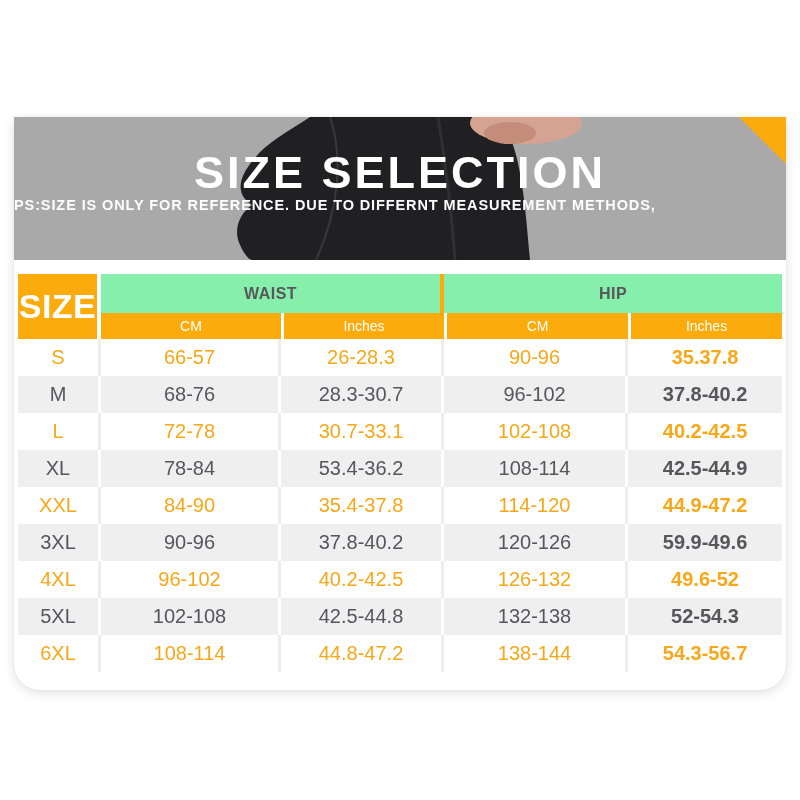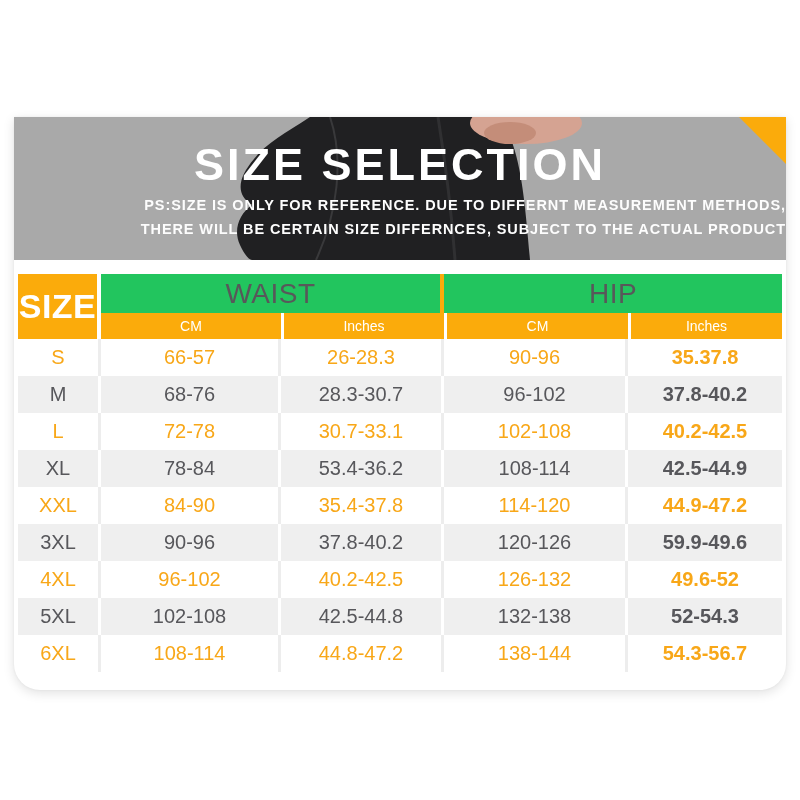--- a/index.html
+++ b/index.html
@@ -15,43 +15,43 @@
   
   .banner{
     position:relative;width:772px;height:143px;background:#a9a9a9;overflow:hidden;
   }
   .banner svg{position:absolute;left:0;top:0;}
   .corner-triangle{
     position:absolute;top:0;right:0;width:0;height:0;
     border-top:47px solid #fbab0b;border-left:47px solid transparent;
   }
   .banner-title{
-    position:absolute;left:0;right:0;top:14px;margin:8px;text-align:center;
+    position:absolute;left:0;right:0;top:14px;margin:16px;text-align:center;
     color:#ffffff;font-size:45px;font-weight:bold;letter-spacing:3px;z-index:3;
   }
   .banner-notes{
-    position:absolute;left:0;right:0;top:76px;margin:0;text-align:right;z-index:3;
+    position:absolute;left:0;right:0;top:76px;margin:0;text-align:left;z-index:3;
   }
   .note-line{
     margin:0;color:#fdfdfd;font-size:14.5px;font-weight:bold;
     letter-spacing:0.9px;line-height:24px;white-space:nowrap;
   }
   
   table.size-table{
     margin:14px 4px 0 4px;width:764px;table-layout:fixed;
     border-collapse:separate;border-spacing:0;
   }
   th,td{padding:0;text-align:center;vertical-align:middle;}
   tr.group-row th{height:39px;}
   th.size-th{
     background:#fbab0b;color:#ffffff;font-size:34px;font-weight:bold;
     letter-spacing:0.5px;border-right:4px solid #ffffff;
   }
   th.grp{
-    background:#22c55e;color:#58585a;font-size:28px;font-weight:400;letter-spacing:0.5px;
+    background:#86efac;color:#58585a;font-size:16px;font-weight:700;letter-spacing:0.5px;
   }
   th.grp-waist{border-right:4px solid #fbab0b;}
   tr.sub-row th{
     height:26px;background:#fbab0b;color:#ffffff;font-size:14px;font-weight:500;
   }
   tr.sub-row th + th{border-left:3px solid #ffffff;}
   tbody td{height:37px;font-size:20px;font-weight:500;}
   tbody td{border-right:3px solid transparent;}
   tbody td:last-child{border-right:none;font-weight:bold;}
   tr.hl td{background:#ffffff;color:#f8a718;border-right-color:#ededed;}
@@ -76,21 +76,20 @@
       <path d="M316,0 C 330,42 324,95 302,143" fill="none" stroke="#39393b" stroke-width="2"></path>
       <path d="M424,0 C 432,50 438,100 441,143" fill="none" stroke="#303032" stroke-width="3"></path>
 
       <ellipse cx="512" cy="6" rx="56" ry="21" fill="#d5a392"></ellipse>
       <ellipse cx="496" cy="16" rx="26" ry="11" fill="#c48d79"></ellipse>
     </svg>
     <div class="corner-triangle"></div>
     <h1 class="banner-title">SIZE SELECTION</h1>
     <div class="banner-notes">
       <p class="note-line">PS:SIZE IS ONLY FOR REFERENCE. DUE TO DIFFERNT MEASUREMENT METHODS,</p>
-      <p class="note-line">THERE WILL BE CERTAIN SIZE DIFFERNCES, SUBJECT TO THE ACTUAL PRODUCT</p>
     </div>
   </div>
 
   <table class="size-table">
     <colgroup>
       <col style="width:83px">
       <col style="width:180px">
       <col style="width:163px">
       <col style="width:184px">
       <col style="width:154px">

